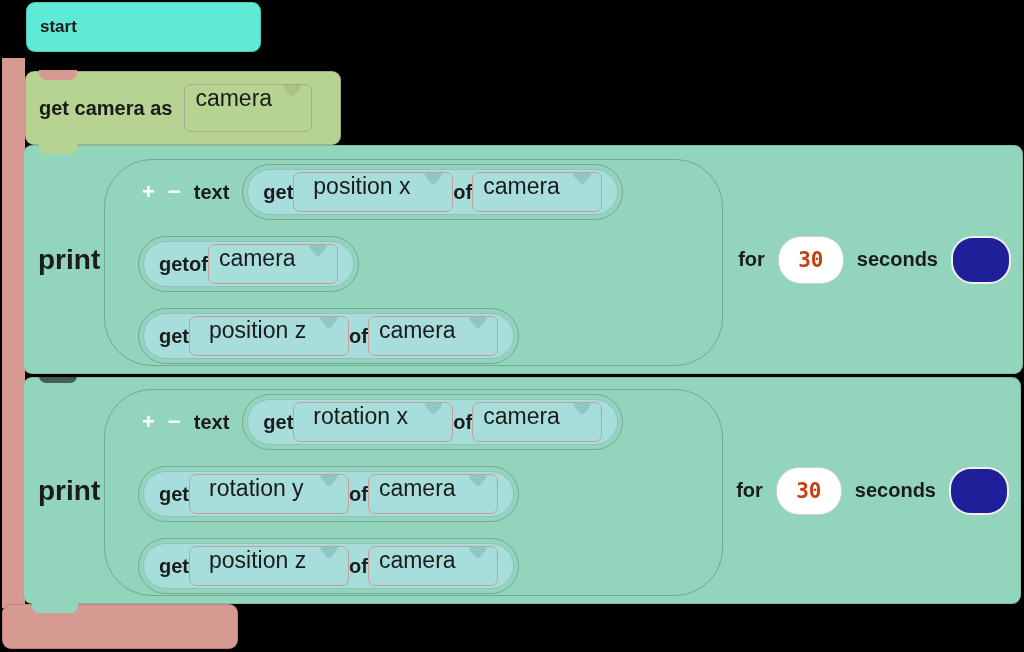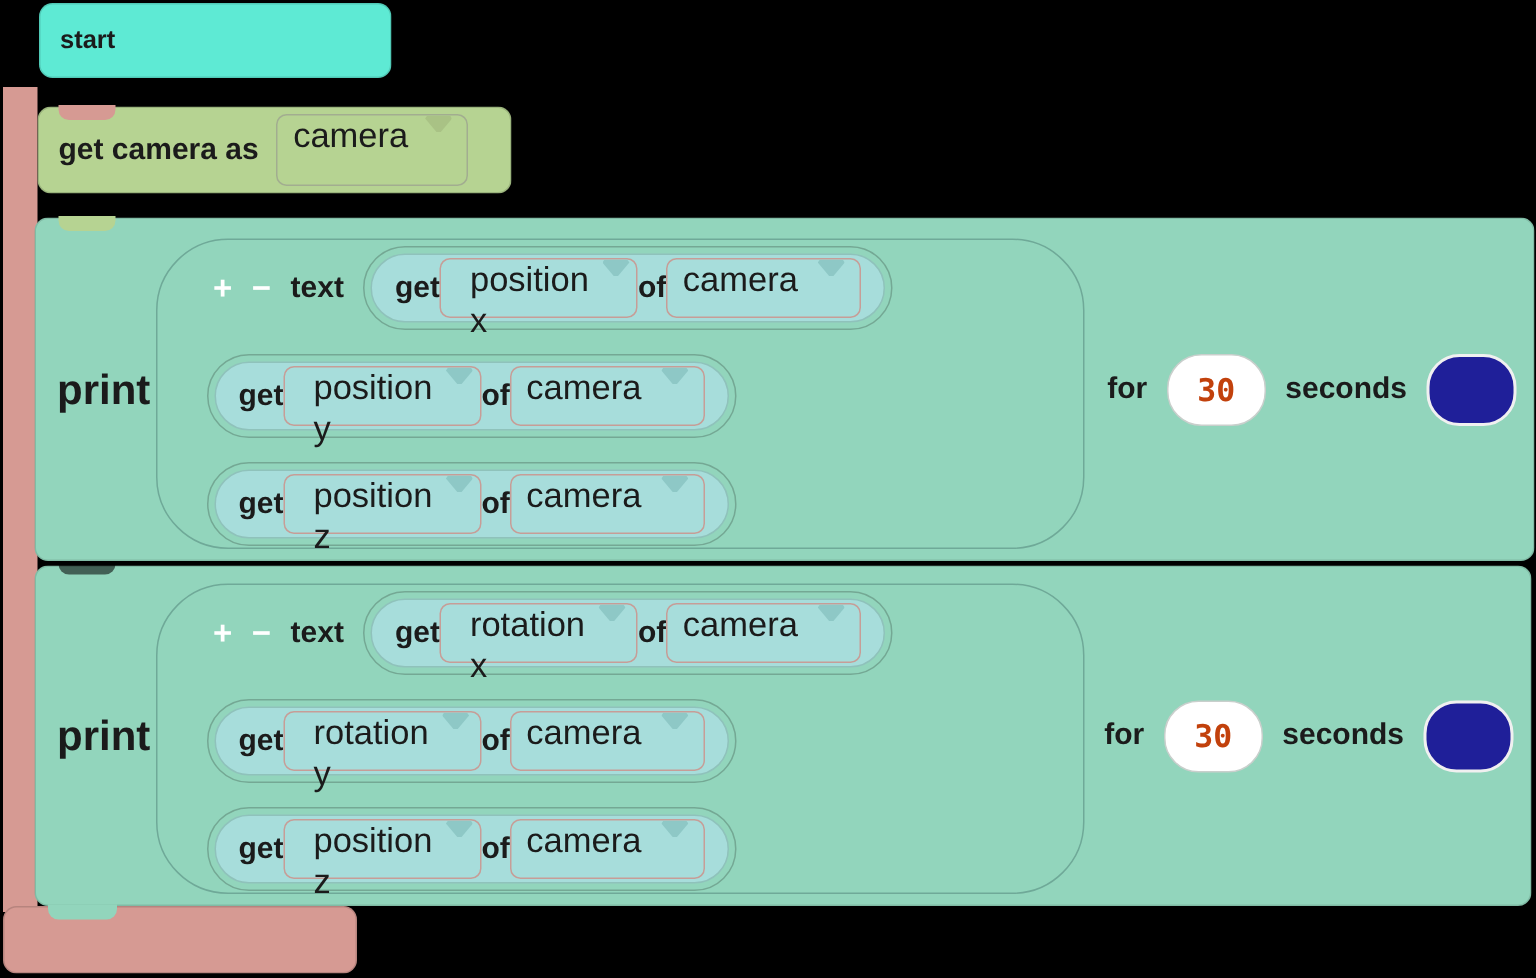--- a/index.html
+++ b/index.html
@@ -22,21 +22,21 @@
     border:1px solid rgba(0,0,0,.14);border-radius:9px;box-sizing:border-box;}
 
   
   .tab{height:10px;border-radius:0 0 7px 7px;}
   .tab-pink{left:39px;top:70px;width:38px;background:#d69a93;}
   .tab-green{left:39px;top:144px;width:38px;background:#b6d392;}
   .tab-seam{left:39px;top:374px;width:38px;height:9px;background:rgba(0,0,0,.55);}
   .tab-footer{left:32px;top:603px;width:46px;background:#92d5bc;}
 
   
-  .green-block{left:25px;top:71px;width:316px;height:58px;background:#b6d392;
+  .green-block{left:25px;top:71px;width:316px;height:74px;background:#b6d392;
     border:1px solid rgba(0,0,0,.15);border-radius:9px;box-sizing:border-box;
     display:flex;align-items:center;gap:12px;padding-left:13px;}
   .dd{height:40px;border-radius:7px;box-sizing:border-box;display:flex;
     gap:9px;padding:0 10px;font-weight:400;font-size:23px;color:#1b1b1b;}
   .dd-green{height:48px;width:128px;border:1px solid #a2ad90;color:#1b1b1b;justify-content:space-between;}
   .dd-green .arrow{color:#a9c285;}
   .arrow{width:18px;height:11px;background:currentColor;
     clip-path:polygon(8% 0,92% 0,100% 18%,58% 100%,42% 100%,0 18%);flex:none;}
 
   
@@ -54,21 +54,21 @@
   .join-row.first{margin-left:37px;margin-top:4px;}
   .pm{font-weight:700;font-size:22px;color:#ffffff;line-height:1;background:none;border:none;
     padding:0;cursor:pointer;font-family:"Liberation Sans",sans-serif;}
 
   
   .socket{border:1px solid #74a894;border-radius:28px;padding:4px;display:inline-flex;}
   .pill{background:#a7dddb;border:1px solid #8fc2bb;border-radius:23px;height:46px;
     box-sizing:border-box;display:flex;align-items:center;padding:0 15px;}
   .dd-cyan{border:1px solid #c79d97;background:#a7dddb;justify-content:space-between;}
   .dd-cyan .arrow{color:#8ec8c6;}
-  .dd-prop{width:132px;padding-left:19px;}
+  .dd-prop{width:160px;padding-left:19px;}
   .dd-obj{width:130px;}
 
   
   .right-group{right:11px;top:50%;transform:translateY(-50%);
     display:flex;align-items:center;gap:13px;}
   .num-pill{width:64px;height:46px;background:#ffffff;border:1px solid #c9cfcc;
     border-radius:23px;display:flex;align-items:center;justify-content:center;
     font-family:"DejaVu Sans Mono",monospace;font-weight:700;font-size:21px;color:#c2410c;}
   .color-chip{width:60px;height:48px;background:#1f1f99;border:2px solid #f0f0f0;
     border-radius:22px;box-sizing:border-box;cursor:pointer;}
@@ -110,24 +110,20 @@
             <span>camera</span>
             <span class="arrow"></span>
           </span>
         </span>
       </span>
     </div>
     <div class="join-row">
       <span class="socket">
         <span class="pill">
           <span class="blk-label">get</span>
-          <span class="dd dd-cyan dd-prop">
-            <span>position y</span>
-            <span class="arrow"></span>
-          </span>
           <span class="blk-label">of</span>
           <span class="dd dd-cyan dd-obj">
             <span>camera</span>
             <span class="arrow"></span>
           </span>
         </span>
       </span>
     </div>
     <div class="join-row">
       <span class="socket">

